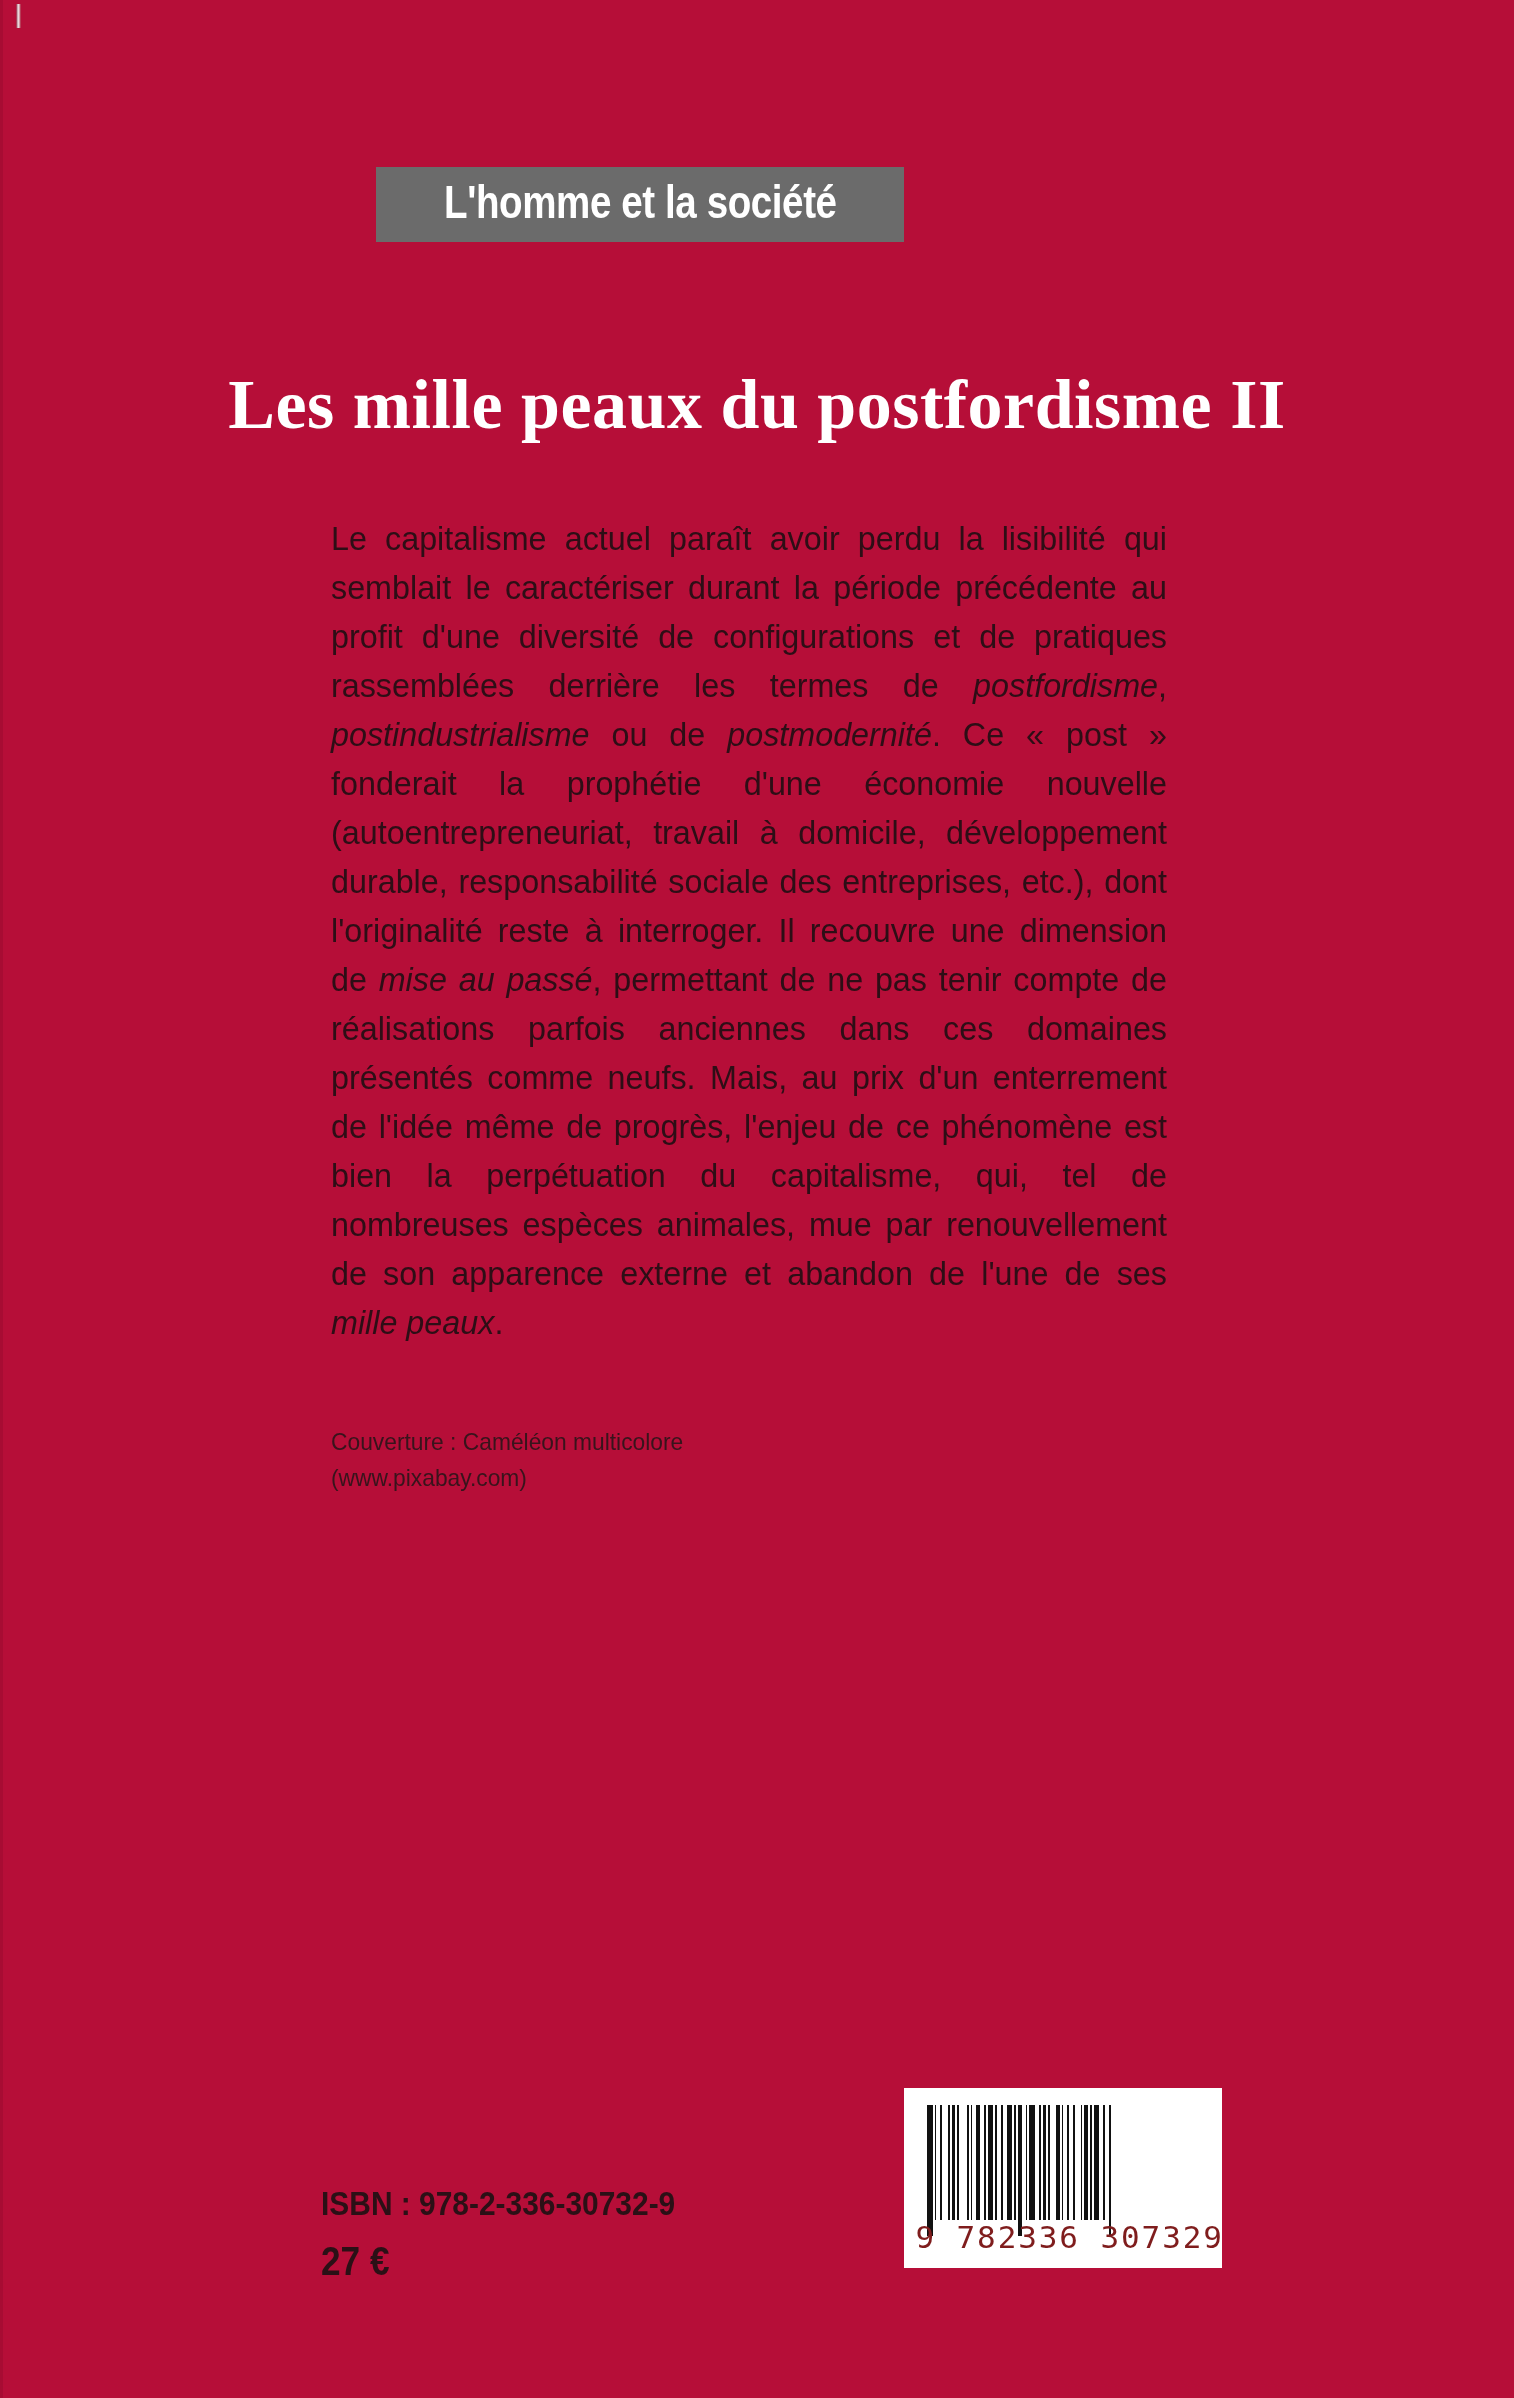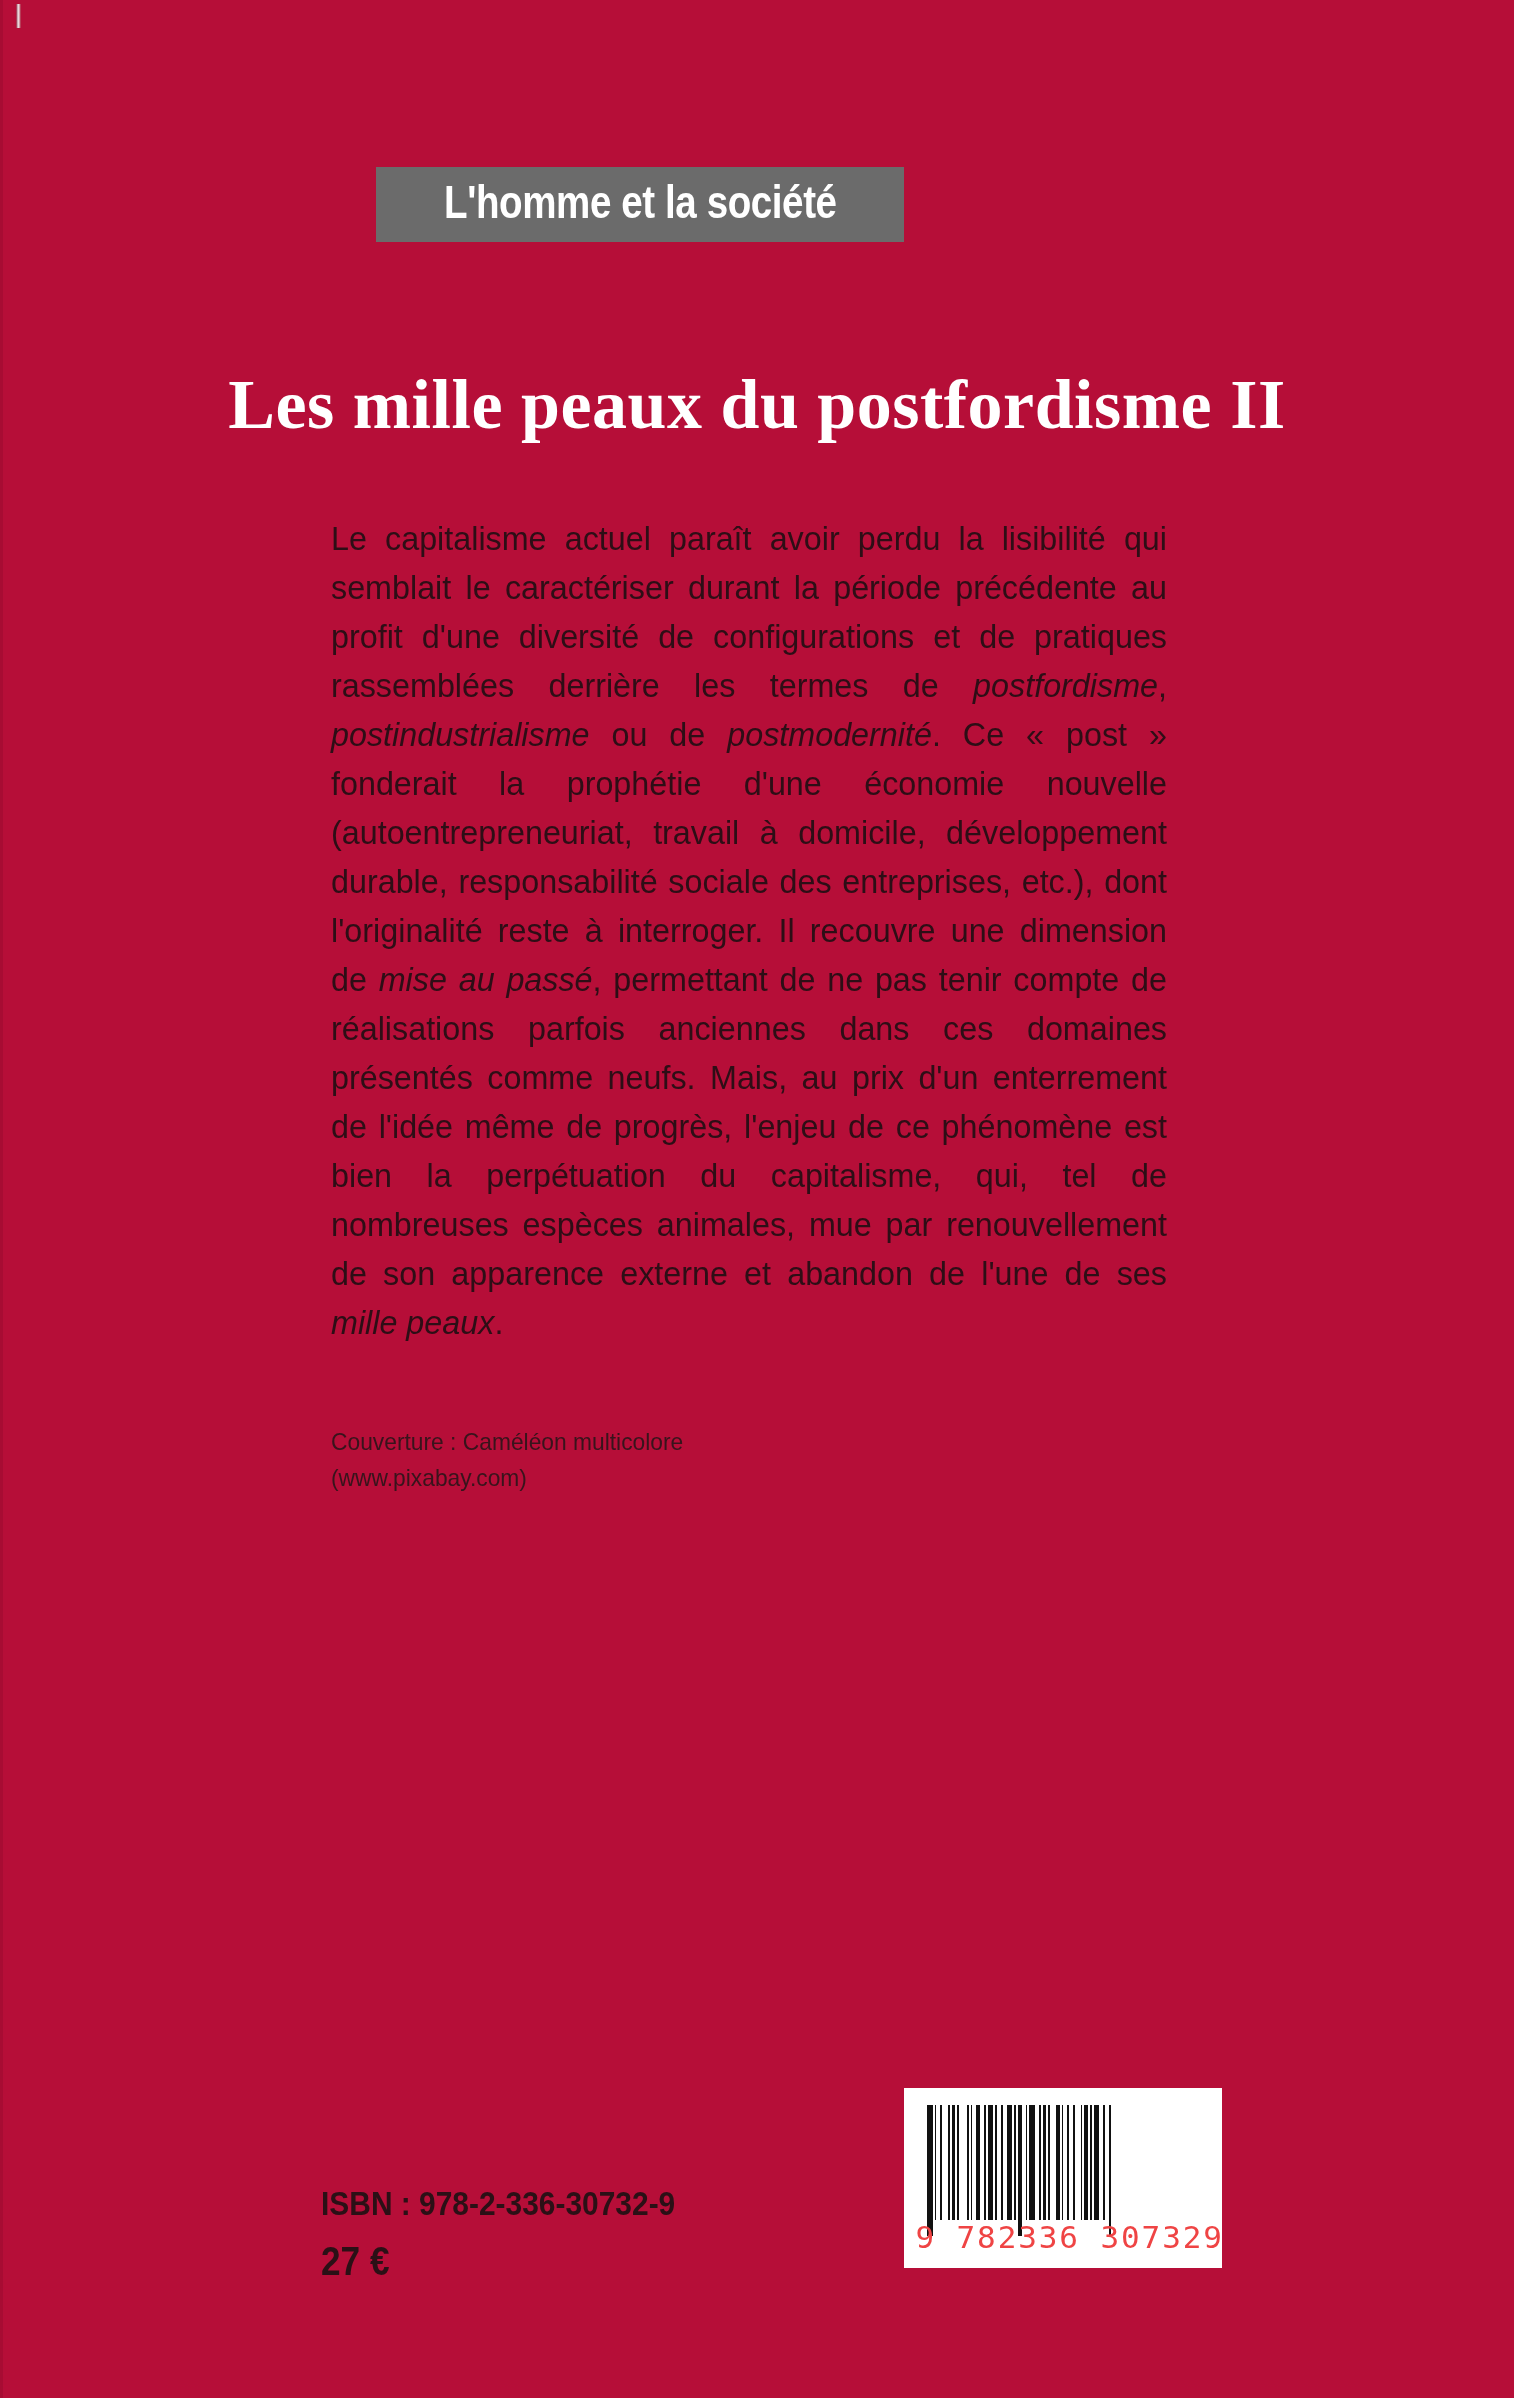--- a/index.html
+++ b/index.html
@@ -163,21 +163,21 @@
     background: #111111;
     height: 100%;
   }
   .barcode-bars i.guard { height: 131px; }
   .barcode-digits {
     position: absolute;
     left: 11.4px;
     top: 131px;
     width: 295px;
     text-align: center;
-    color: #ef4444;
+    color: #7f1d1d;
     font-family: "DejaVu Sans Mono", "Liberation Mono", monospace;
     font-size: 31px;
     letter-spacing: 1.9px;
     white-space: nowrap;
   }
 </style>
 </head>
 <body>
 
 <div class="page">

